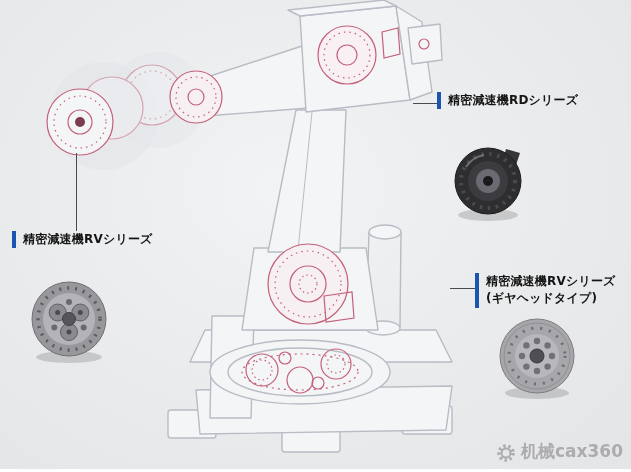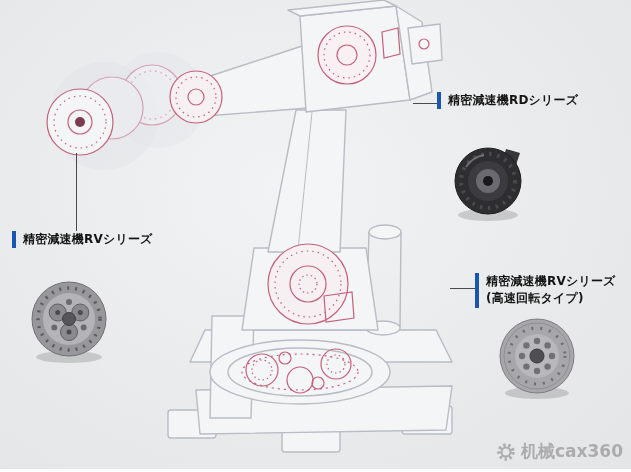--- a/index.html
+++ b/index.html
@@ -29,21 +29,21 @@
   .leader-rd { left:413px; top:103px; width:24px; height:1px; }
   .leader-gh { left:450px; top:288px; width:25px; height:1px; }
 
   .product { position:absolute; }
   .product-rd { left:448px; top:141px; }
   .product-rv { left:26px;  top:278px; }
   .product-gh { left:495px; top:316px; }
 
   .watermark {
     position:absolute; right:8px; bottom:6px;
-    display:flex; align-items:center; gap:5px;
+    display:flex; align-items:flex-end; gap:5px;
     color:#a6a6a9; font-size:17px; font-weight:bold; opacity:.9;
   }
 </style>
 </head>
 <body>
 
 <div class="stage">
 
   <svg class="robot-svg" viewBox="0 0 631 472" aria-hidden="true">
 
@@ -139,21 +139,21 @@
     <span class="bar"></span>
     <div class="lines">
       <div>精密減速機RVシリーズ</div>
     </div>
   </div>
 
   <div class="callout callout-gh">
     <span class="bar"></span>
     <div class="lines">
       <div>精密減速機RVシリーズ</div>
-      <div>(高速回転タイプ)</div>
+      <div>(ギヤヘッドタイプ)</div>
     </div>
   </div>
 
   <svg class="product product-rd" width="80" height="82" viewBox="0 0 80 82">
     <ellipse cx="40" cy="74" rx="30" ry="6" fill="#000" opacity="0.15"></ellipse>
     <polygon points="58,8 72,12 68,24 55,19" fill="#35353a"></polygon>
     <circle cx="40" cy="40" r="33" fill="#2e2e31" stroke="#1c1c1e"></circle>
     <circle cx="40" cy="40" r="27" fill="none" stroke="#4a4a4e" stroke-width="4" stroke-dasharray="2.5 5.5"></circle>
     <circle cx="40" cy="40" r="20" fill="#3c3c40"></circle>
     <circle cx="40" cy="40" r="12" fill="#6a6a70"></circle>

